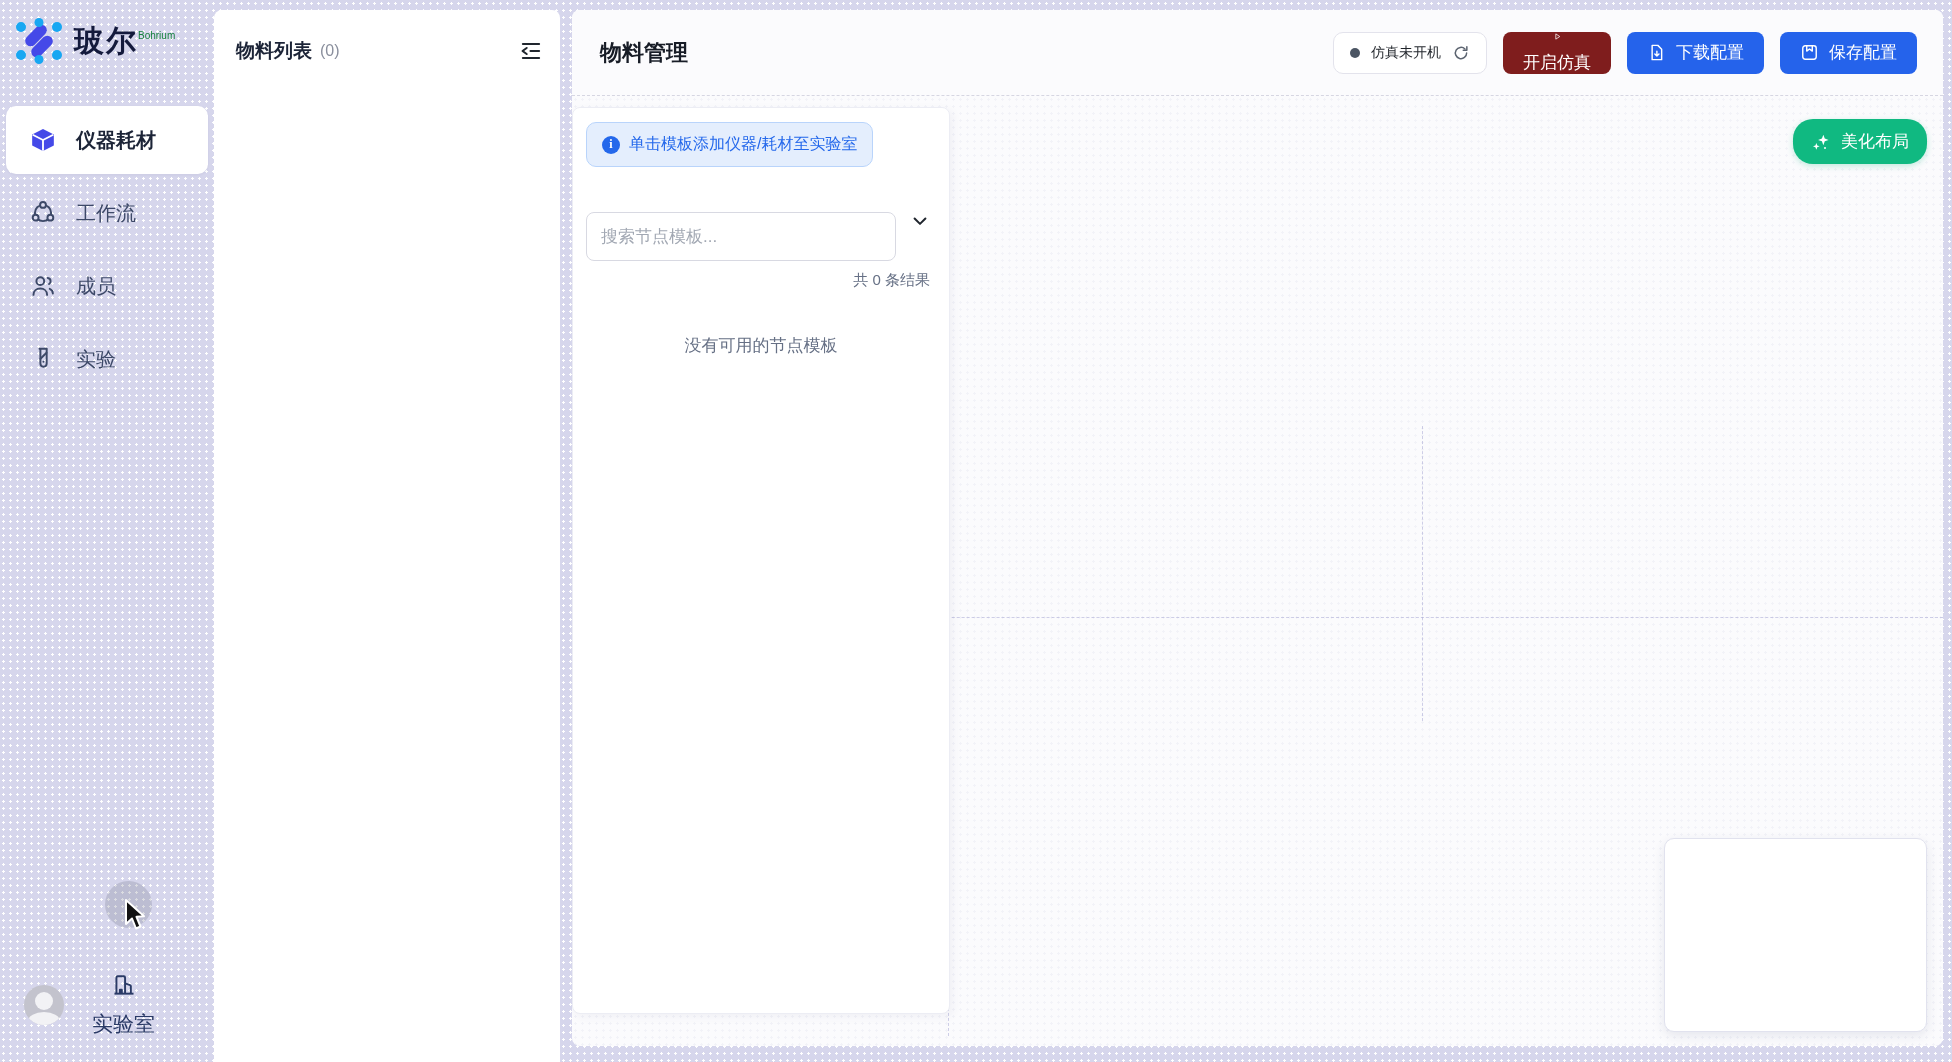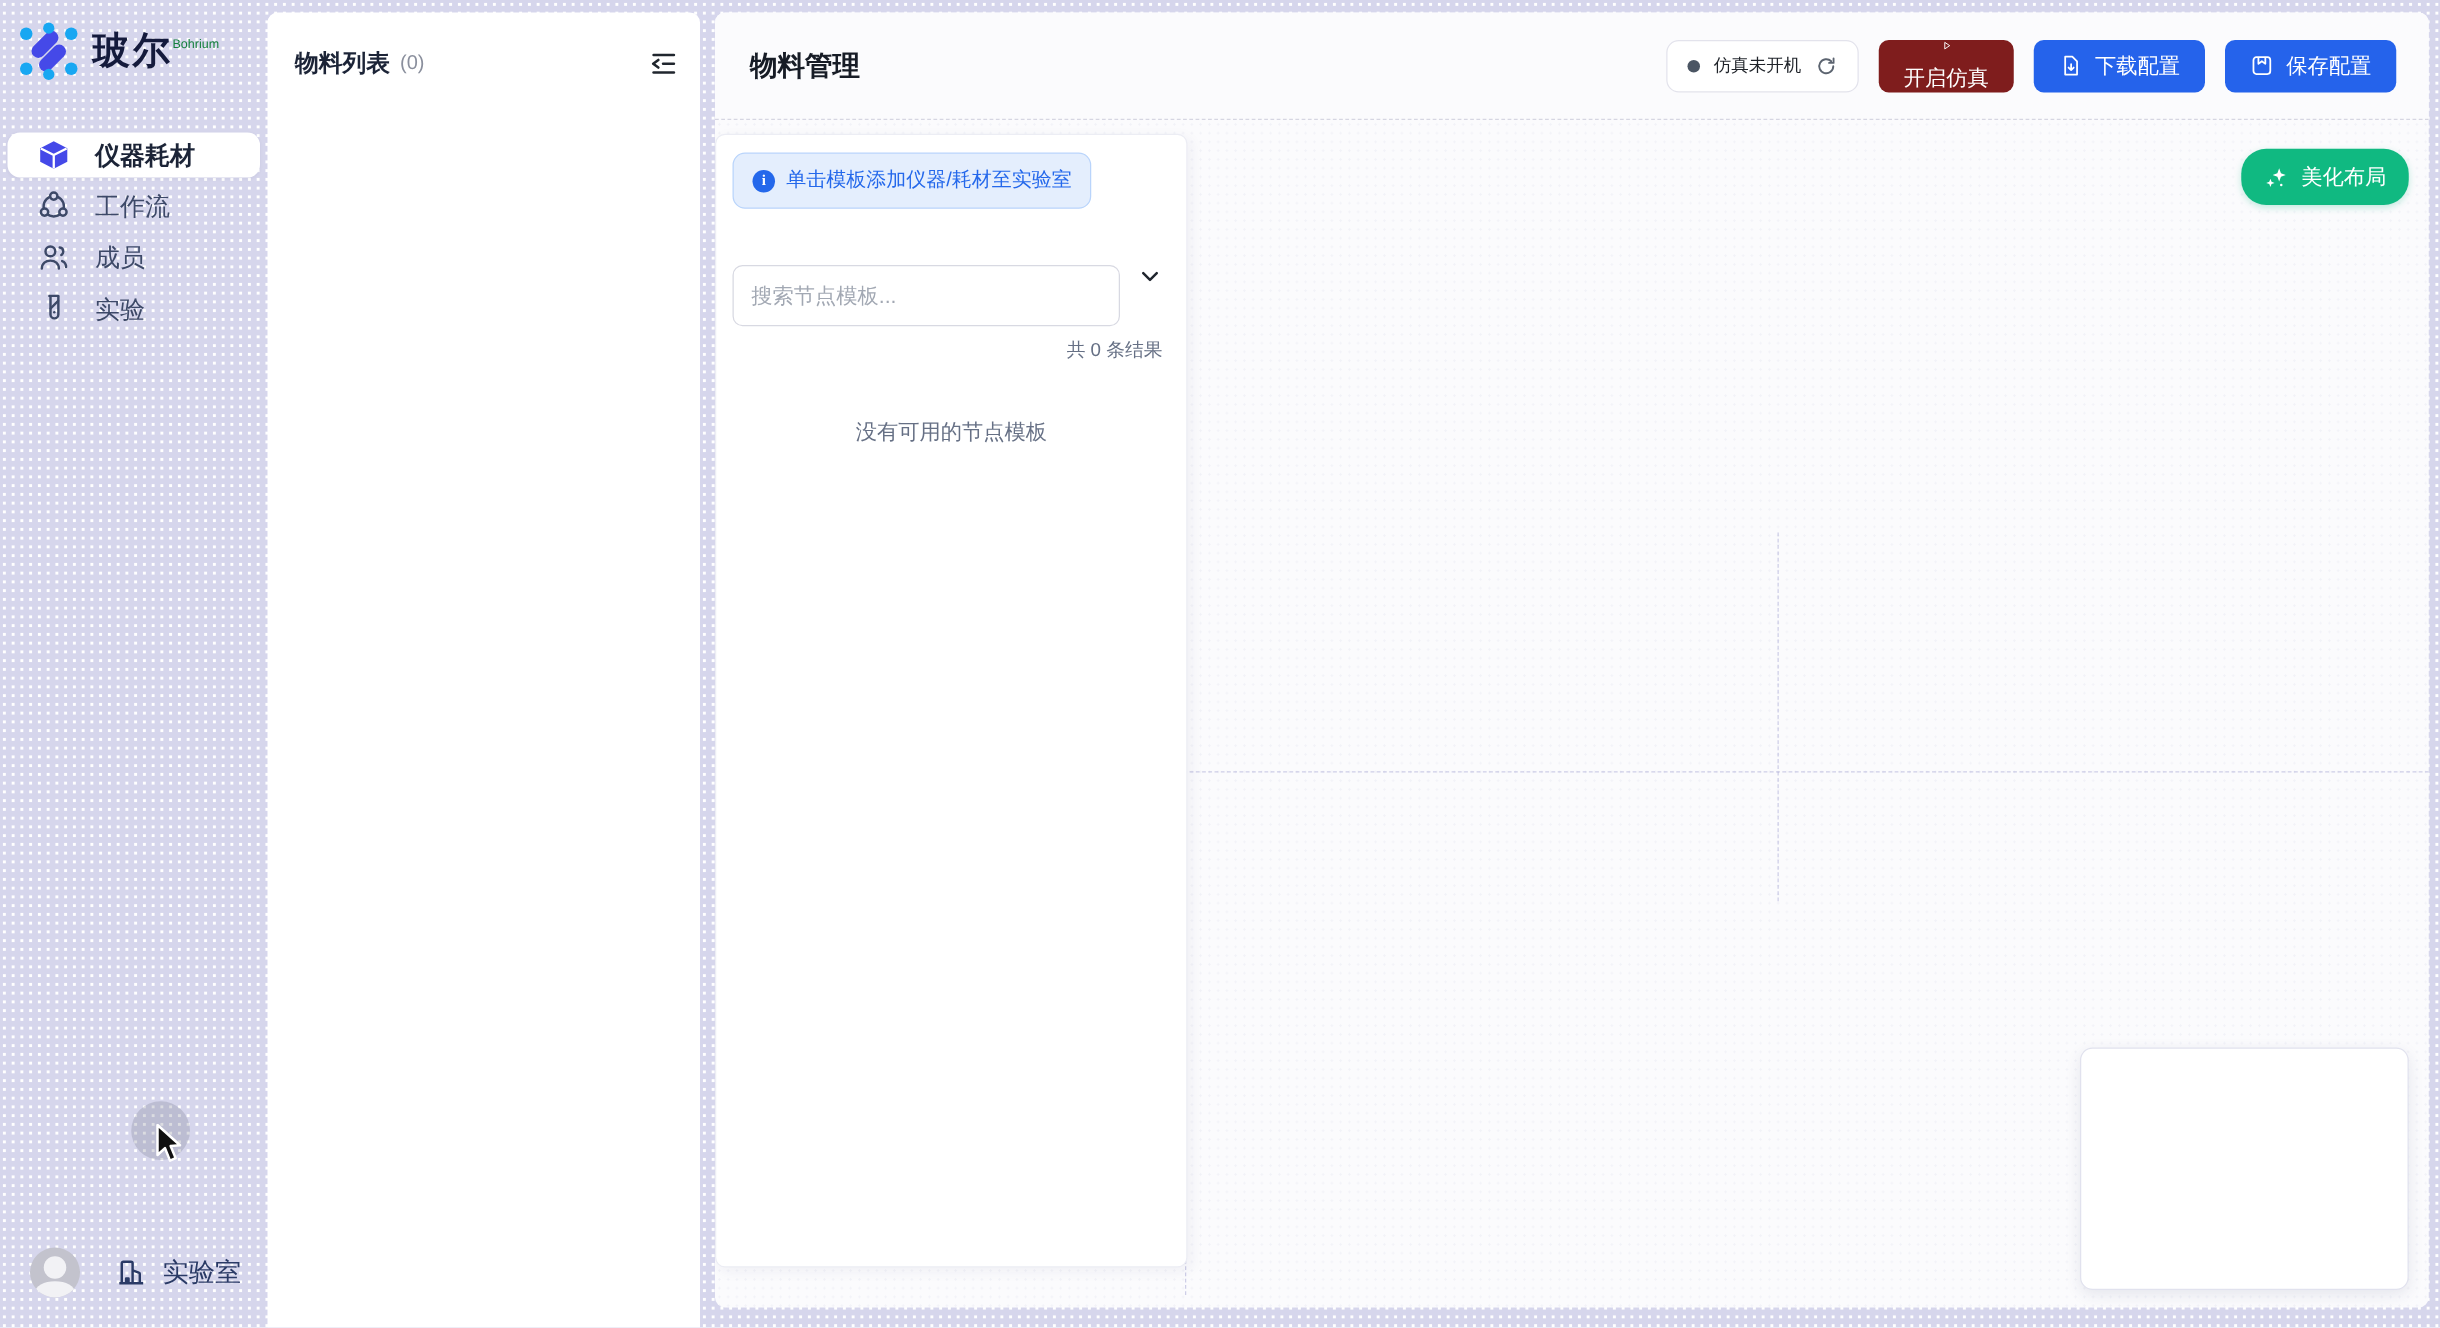--- a/index.html
+++ b/index.html
@@ -13,29 +13,29 @@
     color:#1f2329;
   }
   
   .sidebar { position:absolute; left:0; top:0; width:214px; height:1062px; padding:16px 6px; }
   .logo-row { display:flex; align-items:center; gap:10px; padding-left:8px; margin-bottom:40px; }
   .logo-mark { width:50px; height:50px; flex:0 0 auto; }
   .logo-names { display:flex; flex-direction:row; line-height:1; }
   .logo-zh { font-size:30px; font-weight:bold; color:#141a3c; letter-spacing:2px; }
   .logo-en { font-size:10px; font-weight:normal; color:#15803d; margin-top:5px; }
   .nav { display:flex; flex-direction:column; gap:5px; }
-  .nav-item { display:flex; align-items:center; gap:20px; height:36px; padding:0 10px 0 24px;
+  .nav-item { display:flex; align-items:center; gap:20px; height:68px; padding:0 10px 0 24px;
               border-radius:10px; color:#3d4968; font-size:20px; cursor:pointer; }
   .nav-item .nicon { width:26px; height:26px; flex:0 0 auto; }
   .nav-item.active { background:#ffffff; color:#1c2437; font-weight:bold; box-shadow:0 1px 3px rgba(40,40,90,.06); }
   .side-footer { position:absolute; left:0; bottom:24px; width:214px; display:flex; align-items:center; gap:28px; padding:0 0 0 24px; }
   .avatar { width:40px; height:40px; border-radius:50%; background:#c3c3cd; position:relative; overflow:hidden; flex:0 0 auto; }
   .avatar .head { position:absolute; left:11px; top:7px; width:18px; height:18px; border-radius:50%; background:#f2f2f5; }
   .avatar .bod  { position:absolute; left:4px; top:27px; width:32px; height:18px; border-radius:50%; background:#f2f2f5; }
-  .lab-row { display:flex; align-items:center; gap:12px; color:#2a3a66; font-size:21px; cursor:pointer; }
+  .lab-row { display:flex; align-items:center; gap:12px; color:#2a3a66; font-size:21px; cursor:pointer;flex-direction:column; }
   .lab-row .nicon { width:26px; height:26px; }
   
   .list-panel { position:absolute; left:214px; top:10px; width:346px; height:1052px; background:#ffffff;
                 border-radius:8px 8px 0 0; padding:28px 16px 0 22px; }
   .list-head { display:flex; align-items:center; }
   .list-title { font-size:19px; font-weight:bold; color:#1c2437; }
   .list-count { font-size:16px; color:#8a8f9d; margin-left:8px; }
   .collapse-btn { margin-left:auto; width:26px; height:26px; color:#20262e; cursor:pointer; }
   
   .main-panel { position:absolute; left:572px; top:10px; width:1371px; height:1036px; background:#fbfbfd;

